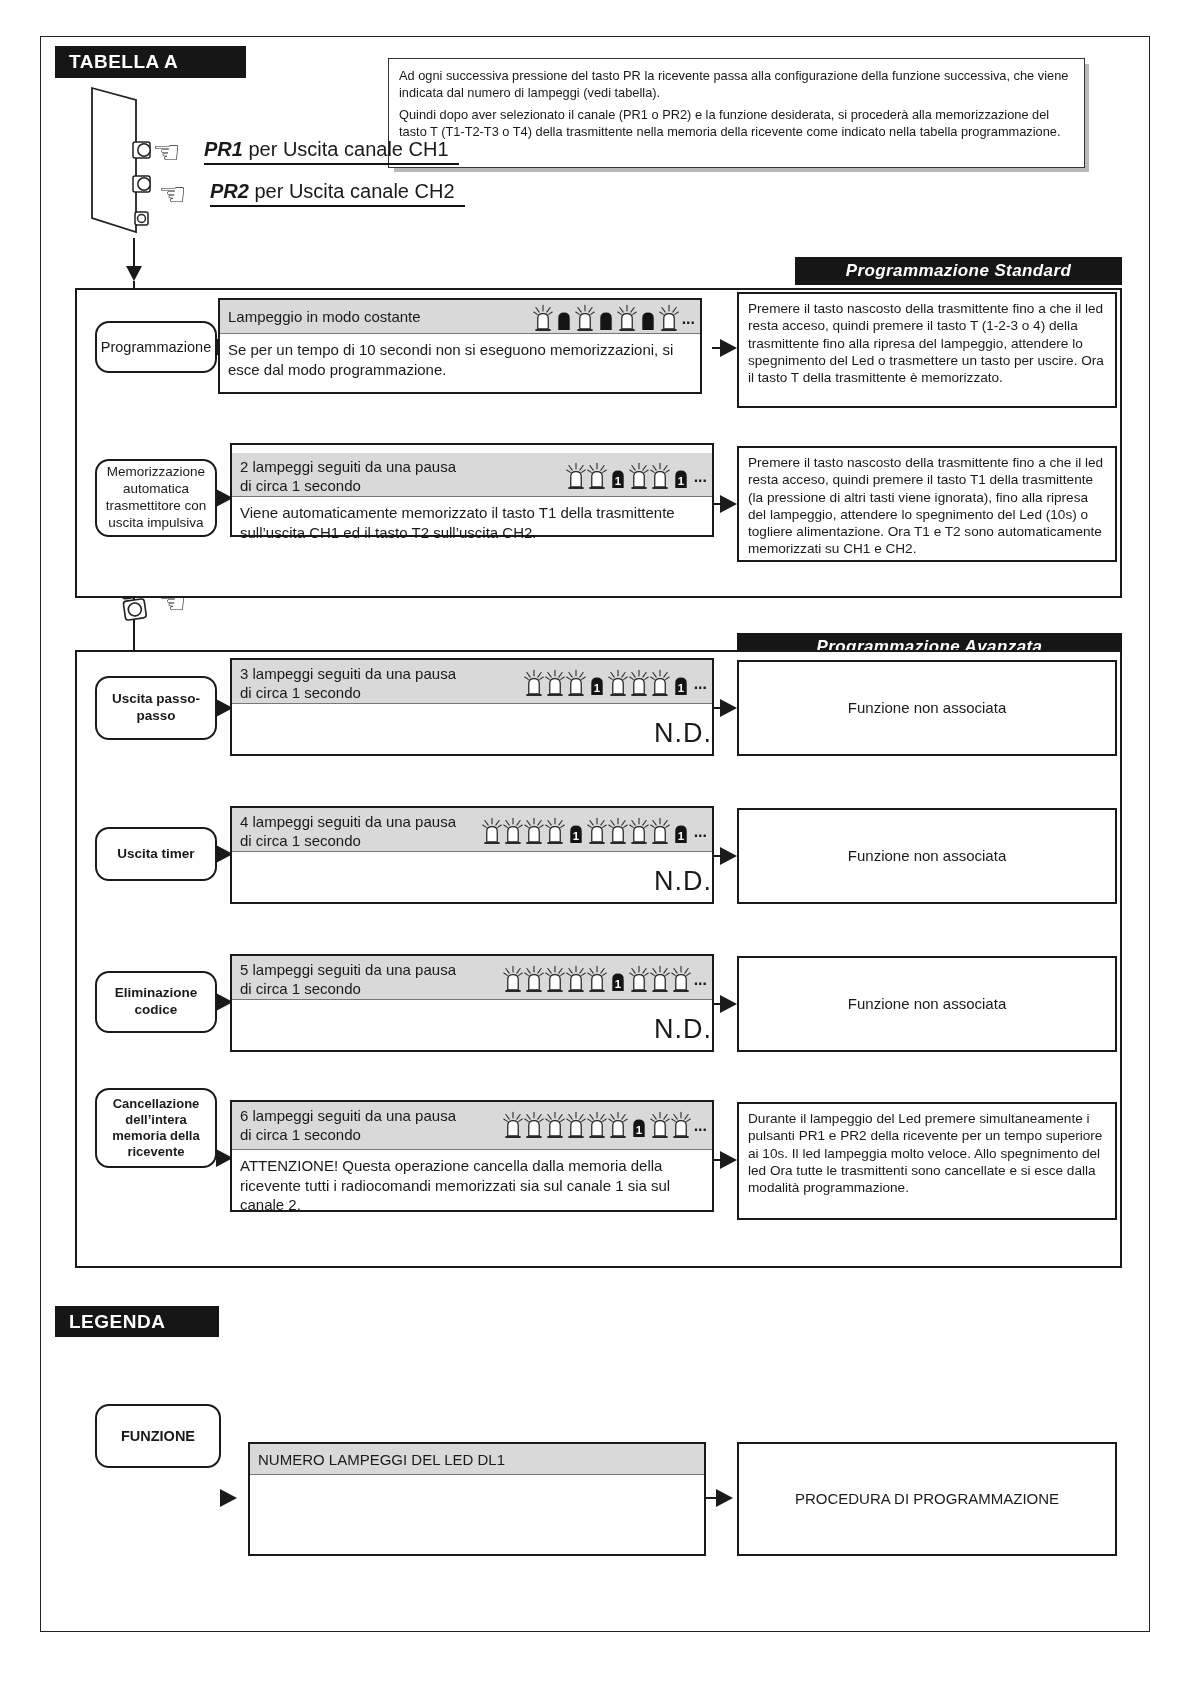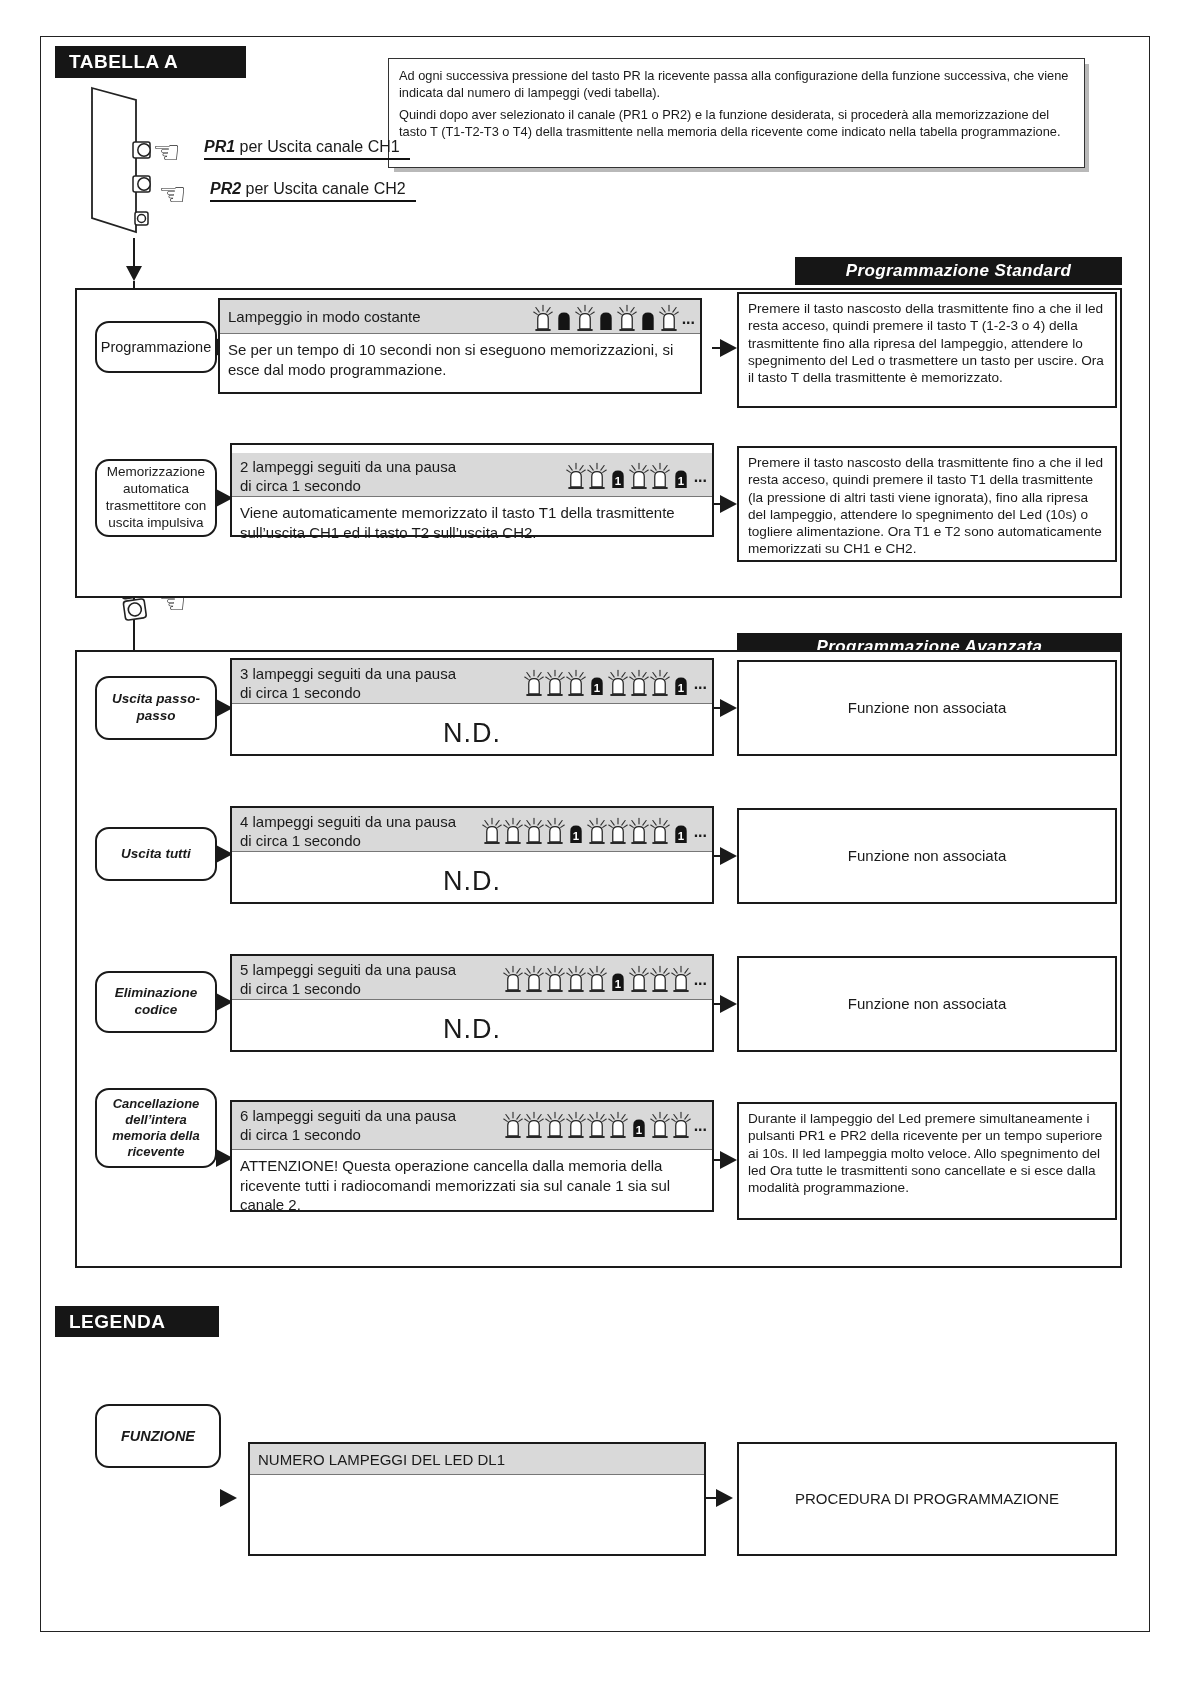--- a/index.html
+++ b/index.html
@@ -5,43 +5,43 @@
   html,body{margin:0;padding:0;background:#fff;}
   #page{position:relative;width:1190px;height:1684px;background:#fff;
         font-family:"Liberation Sans","DejaVu Sans",sans-serif;color:#1a1a1a;}
   #border{position:absolute;left:40px;top:36px;width:1108px;height:1594px;border:1.5px solid #222;}
   .blackbar{position:absolute;background:#161616;color:#fff;font-weight:bold;display:flex;align-items:center;}
   .tagbar{font-size:19px;padding-left:14px;letter-spacing:.5px;}
   .secbar{font-style:italic;justify-content:center;font-size:17px;letter-spacing:.4px;}
   .box{position:absolute;border:2px solid #1a1a1a;background:#fff;box-sizing:border-box;}
   .rbox{border-radius:14px;display:flex;align-items:center;justify-content:center;text-align:center;
         font-size:13.5px;line-height:1.25;padding:2px 4px;}
-  .rbox.it{font-style:italic;font-weight:bold;}
+  .rbox.it{font-weight:bold;}
   .mid{font-size:15px;}
   .hdr{position:relative;background:#d9d9d9;border-bottom:1px solid #777;padding:4px 8px 0 8px;box-sizing:border-box;}
   .hdr .h1,.hdr .h2{display:block;font-size:15px;line-height:1.28;}
   .bdy{padding:6px 8px;font-size:15px;line-height:1.3;}
-  .nd{font-size:27px;letter-spacing:1px;text-align:center;padding-top:14px;font-weight:500;}
+  .nd{font-size:27px;letter-spacing:1px;text-align:right;padding-top:14px;font-weight:500;}
   .proc{position:absolute;box-sizing:border-box;font-size:13.6px;line-height:1.27;padding:6px 9px;}
   .proc.center{display:flex;align-items:center;justify-content:center;font-size:15px;}
   .leds{position:absolute;right:5px;top:4px;display:flex;align-items:flex-end;gap:1px;}
   .leds svg{display:block;}
   .led-dots{font-weight:bold;font-size:16px;line-height:26px;margin-left:2px;}
   .tri-r{position:absolute;width:0;height:0;border-top:9px solid transparent;
          border-bottom:9px solid transparent;border-left:17px solid #1a1a1a;}
   .tri-d{position:absolute;width:0;height:0;border-left:8px solid transparent;
          border-right:8px solid transparent;border-top:15px solid #1a1a1a;}
   .stub{position:absolute;height:2px;background:#1a1a1a;}
   .vseg{position:absolute;left:133px;width:0;border-left:2px solid #1a1a1a;}
   .hand{position:absolute;font-family:"DejaVu Sans",sans-serif;font-size:32px;color:#1a1a1a;line-height:1;}
   .btnicon{position:absolute;width:36px;height:48px;}
   #introbox{position:absolute;left:388px;top:58px;width:697px;height:110px;border:1.5px solid #333;
             background:#fff;box-shadow:5px 5px 0 -1px #b9b9b9;padding:8px 10px;box-sizing:border-box;}
   #introbox p{margin:0 0 4px 0;font-size:12.8px;line-height:1.36;}
-  .prlabel{position:absolute;font-size:16px;border-bottom:2px solid #111;padding:0 10px 2px 0;white-space:nowrap;}
+  .prlabel{position:absolute;font-size:20px;border-bottom:2px solid #111;padding:0 10px 2px 0;white-space:nowrap;}
   .prlabel b{font-style:italic;}
 </style>
 </head>
 <body>
 
 <div id="page">
   <div id="border"></div>
 
   <div class="blackbar tagbar" style="left:55px;top:46px;width:177px;height:32px;">TABELLA A</div>
 
@@ -368,21 +368,21 @@
           </svg>
           <span class="led-dots">...</span>
         </span>
     </div>
     <div class="nd">N.D.</div>
   </div>
   <div class="stub" style="left:712px;top:707px;width:10px;"></div>
   <div class="tri-r" style="left:720px;top:699px;"></div>
   <div class="box proc center" style="left:737px;top:660px;width:380px;height:96px;">Funzione non associata</div>
 
-  <div class="box rbox it" style="left:95px;top:827px;width:122px;height:54px;">Uscita tutti</div>
+  <div class="box rbox it" style="left:95px;top:827px;width:122px;height:54px;">Uscita timer</div>
   <div class="tri-r" style="left:216px;top:845px;"></div>
   <div class="box mid" style="left:230px;top:806px;width:484px;height:98px;">
     <div class="hdr" style="height:44px;">
       <span class="h1">4 lampeggi seguiti da una pausa</span>
       <span class="h2">di circa 1 secondo</span>
       <span class="leds" style="top:9px;">
           <svg width="20" height="28" viewBox="0 0 21 28">
             <g stroke="#333" stroke-width="1.2" fill="none" stroke-linecap="round">
               <line x1="10.5" y1="6.5" x2="10.5" y2="0.8"></line>
               <line x1="6.5" y1="7.8" x2="3" y2="3"></line>

